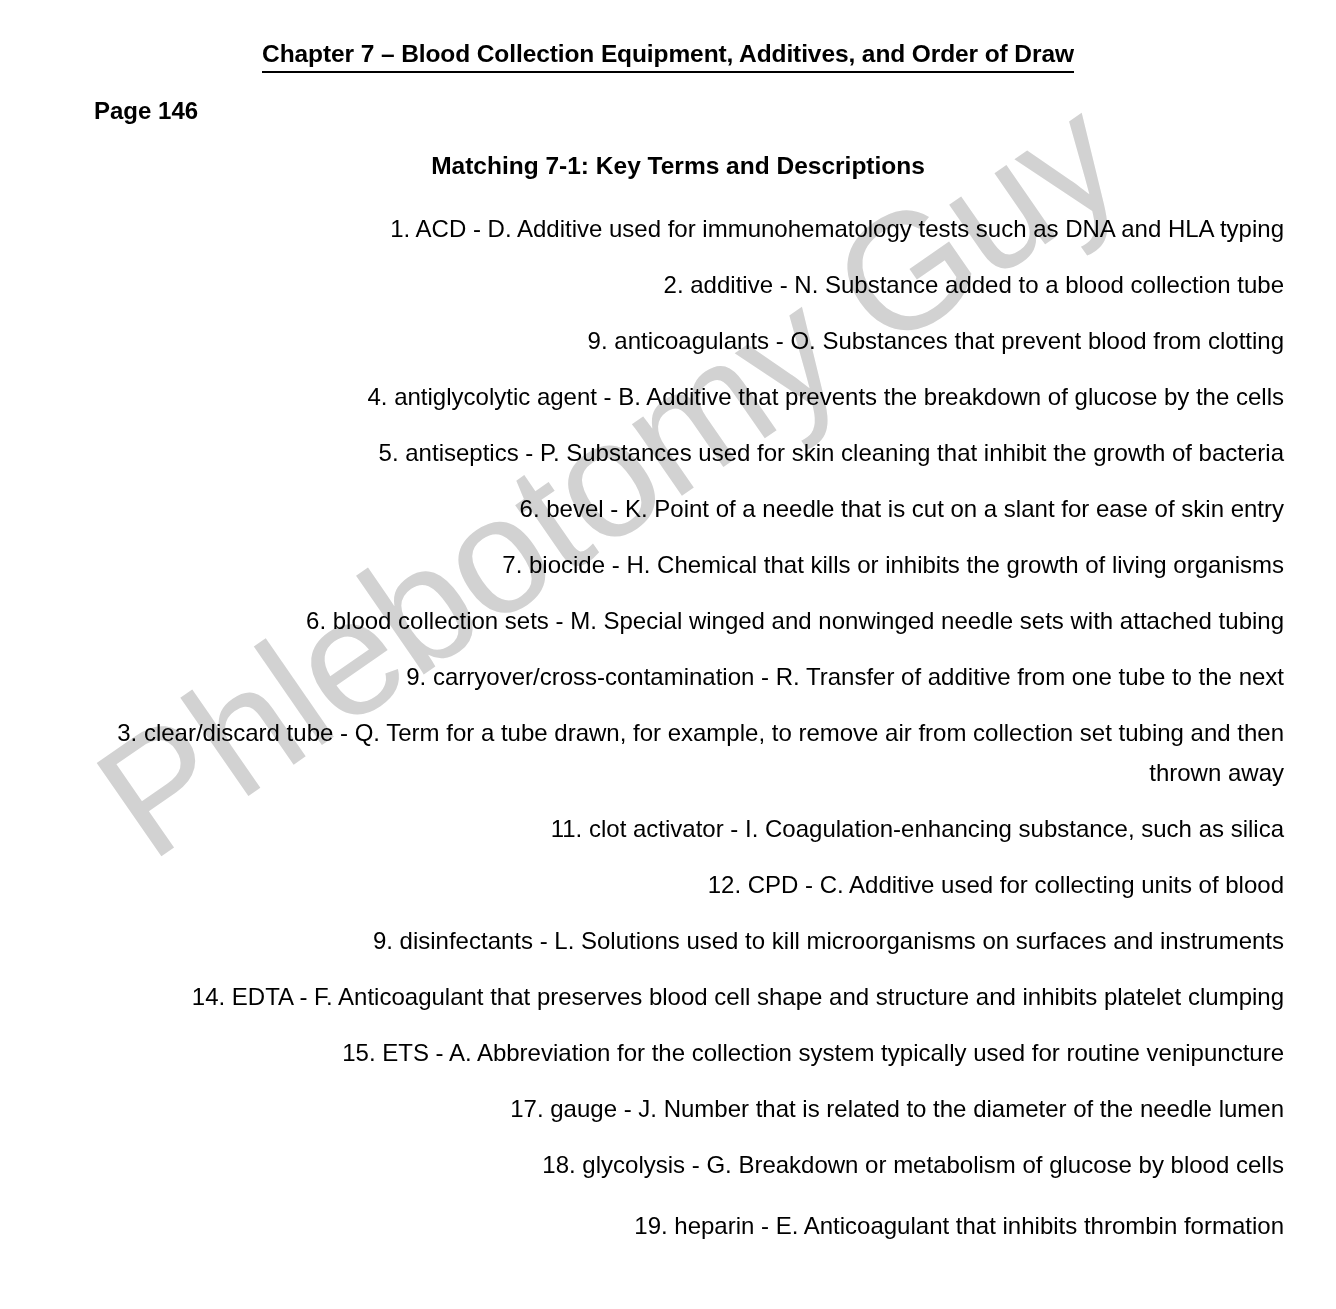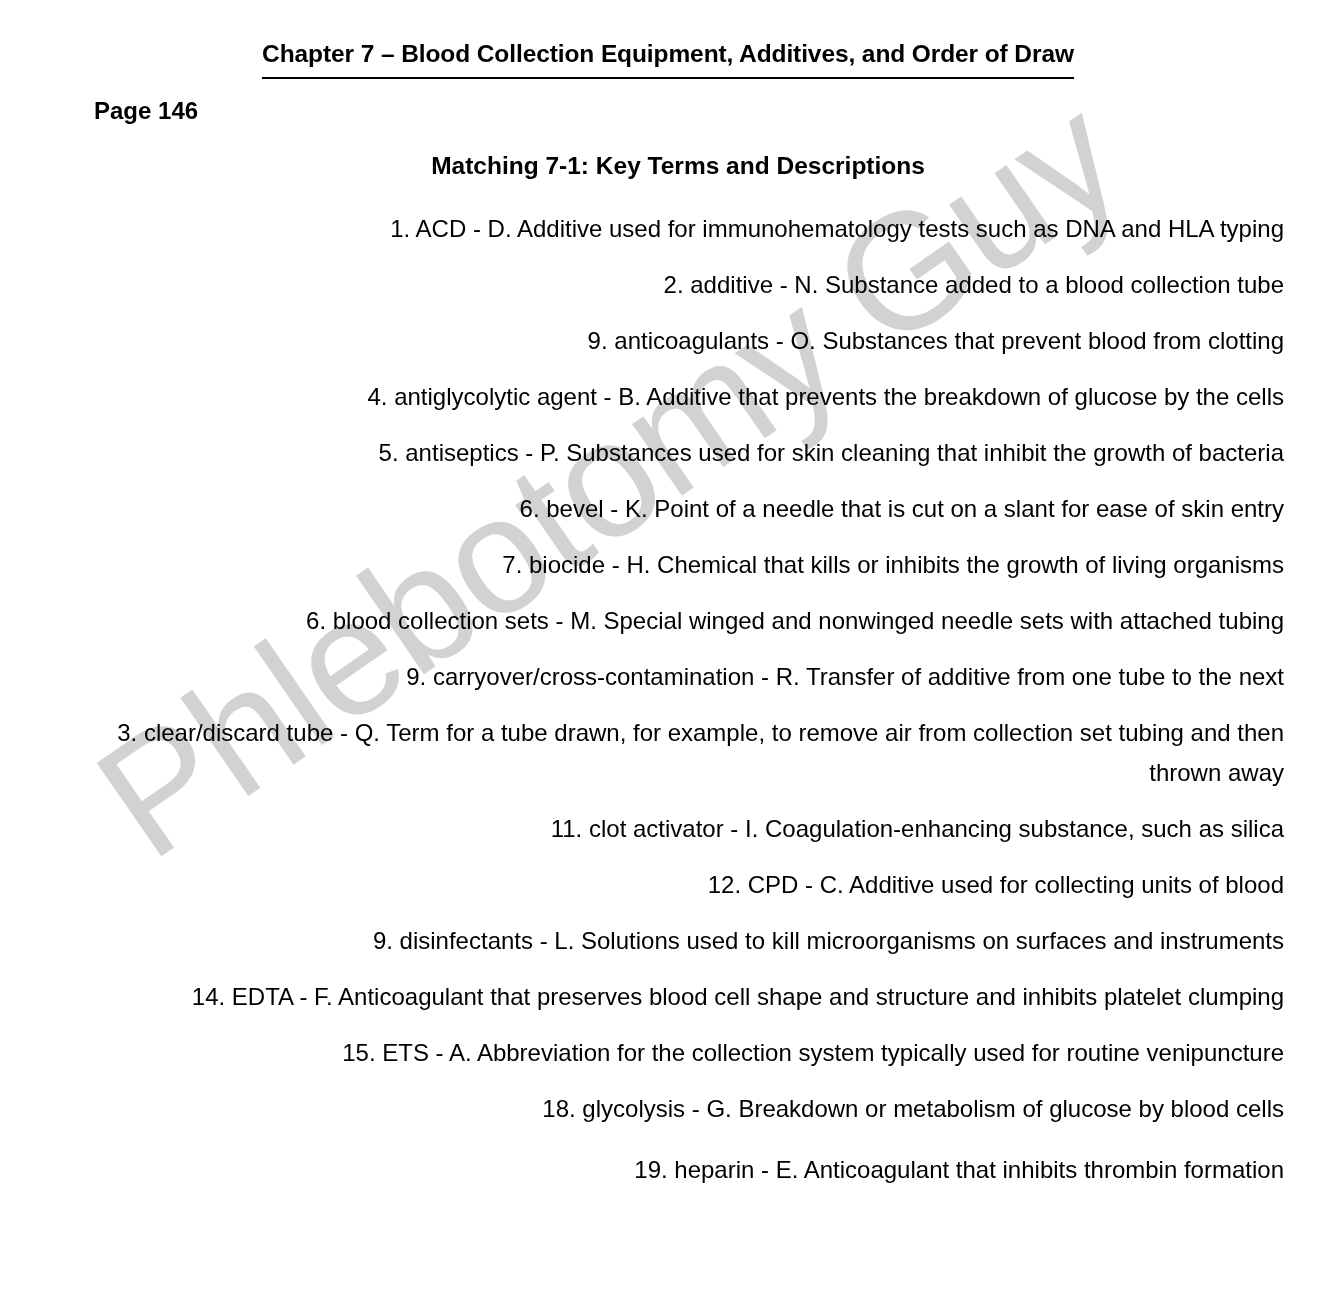--- a/index.html
+++ b/index.html
@@ -57,21 +57,21 @@
     left: 0;
     top: 40px;
     width: 1336px;
     text-align: center;
     font-size: 24.5px;
     font-weight: bold;
     letter-spacing: -0.1px;
   }
   .doc-title span {
     border-bottom: 2.5px solid #000;
-    padding-bottom: 10px;
+    padding-bottom: 4px;
   }
 
   .page-label {
     position: absolute;
     left: 94px;
     top: 97px;
     font-size: 24px;
     font-weight: 700;
   }
 
@@ -132,18 +132,19 @@
         <div class="match-item">6. bevel - K. Point of a needle that is cut on a slant for ease of skin entry</div>
         <div class="match-item">7. biocide - H. Chemical that kills or inhibits the growth of living organisms</div>
         <div class="match-item">6. blood collection sets - M. Special winged and nonwinged needle sets with attached tubing</div>
         <div class="match-item">9. carryover/cross-contamination - R. Transfer of additive from one tube to the next</div>
         <div class="match-item">3. clear/discard tube - Q. Term for a tube drawn, for example, to remove air from collection set tubing and then thrown away</div>
         <div class="match-item">11. clot activator - I. Coagulation-enhancing substance, such as silica</div>
         <div class="match-item">12. CPD - C. Additive used for collecting units of blood</div>
         <div class="match-item">9. disinfectants - L. Solutions used to kill microorganisms on surfaces and instruments</div>
         <div class="match-item">14. EDTA - F. Anticoagulant that preserves blood cell shape and structure and inhibits platelet clumping</div>
         <div class="match-item">15. ETS - A. Abbreviation for the collection system typically used for routine venipuncture</div>
+        <div class="match-item">17. gauge - J. Number that is related to the diameter of the needle lumen</div>
         <div class="match-item">18. glycolysis - G. Breakdown or metabolism of glucose by blood cells</div>
         <div class="match-item">19. heparin - E. Anticoagulant that inhibits thrombin formation</div>
       </div>
 
   </div>
 </div>
 
 </body></html>

